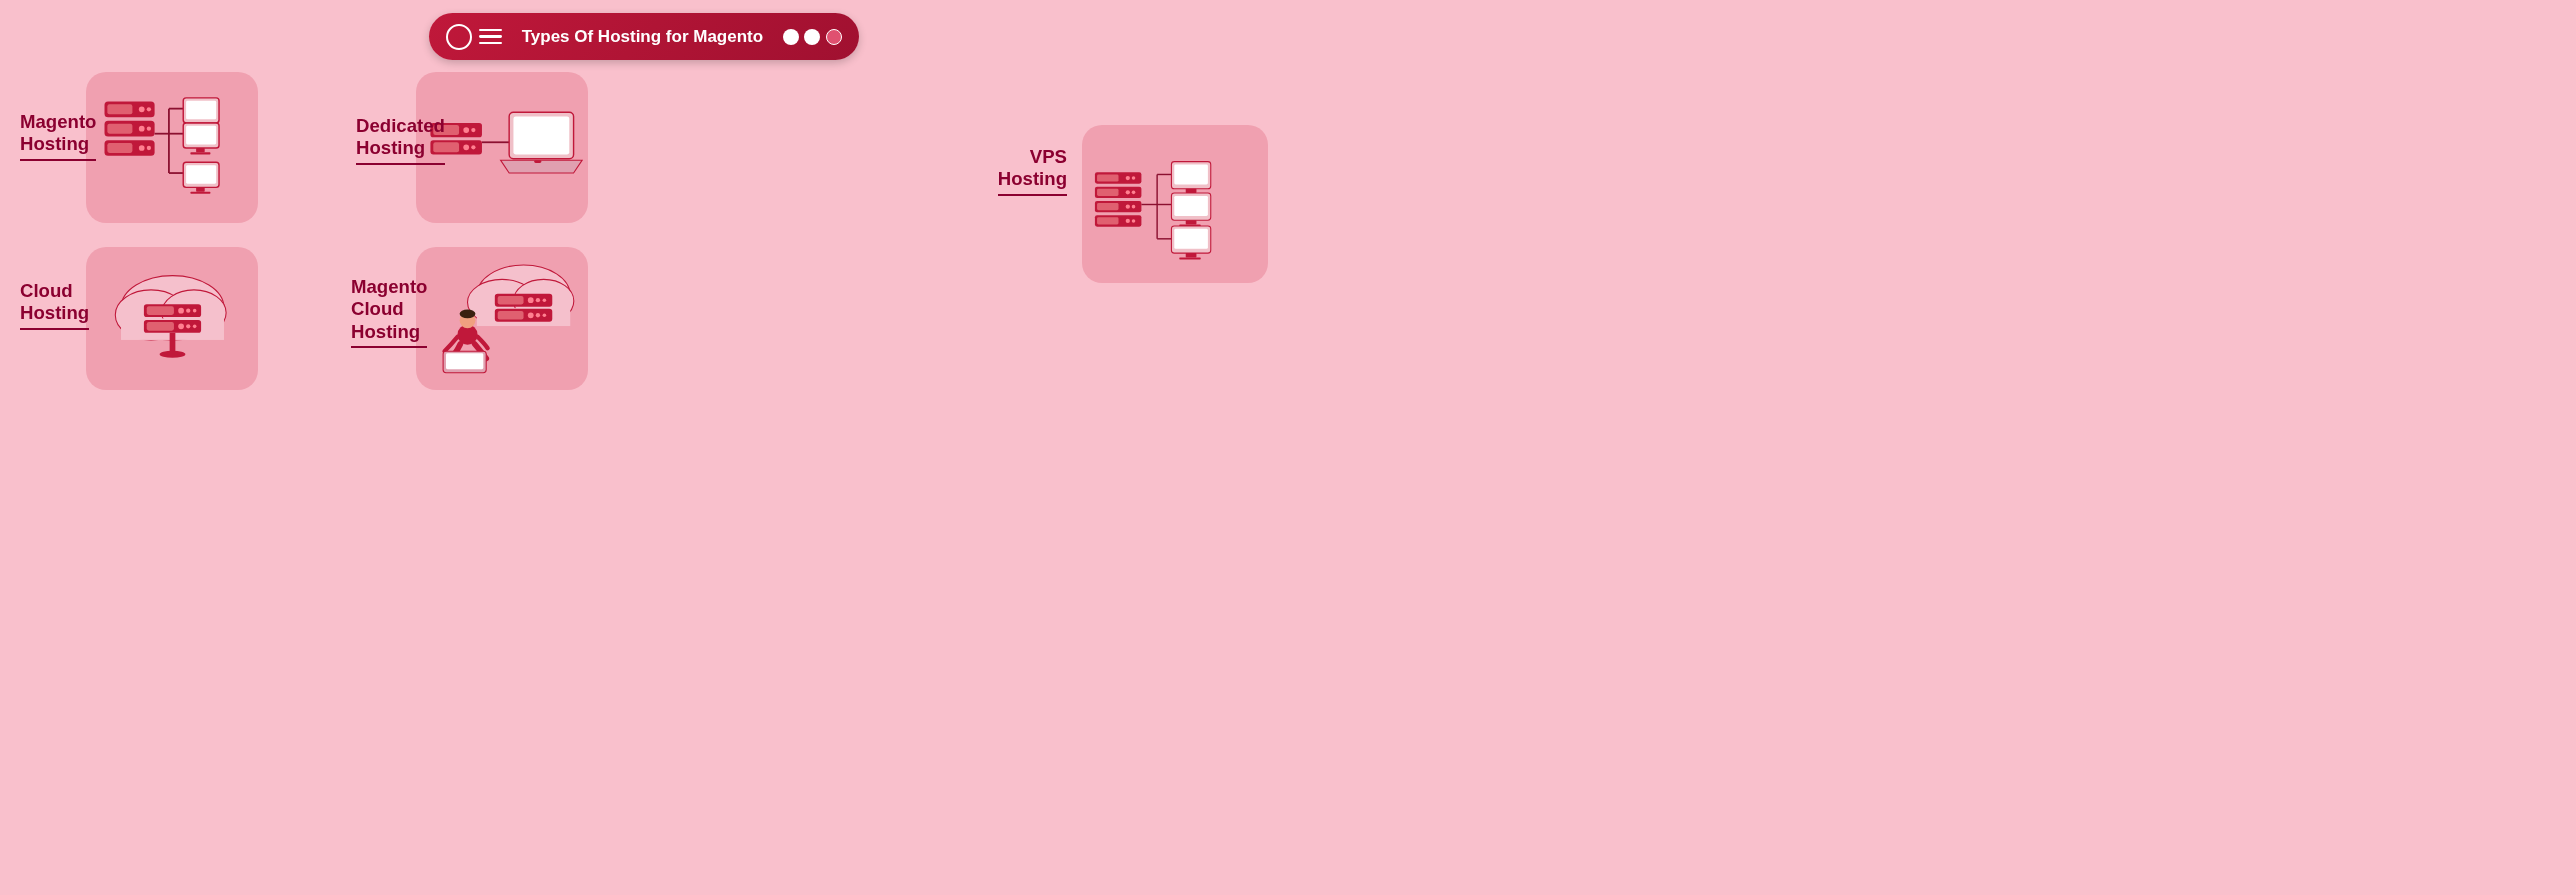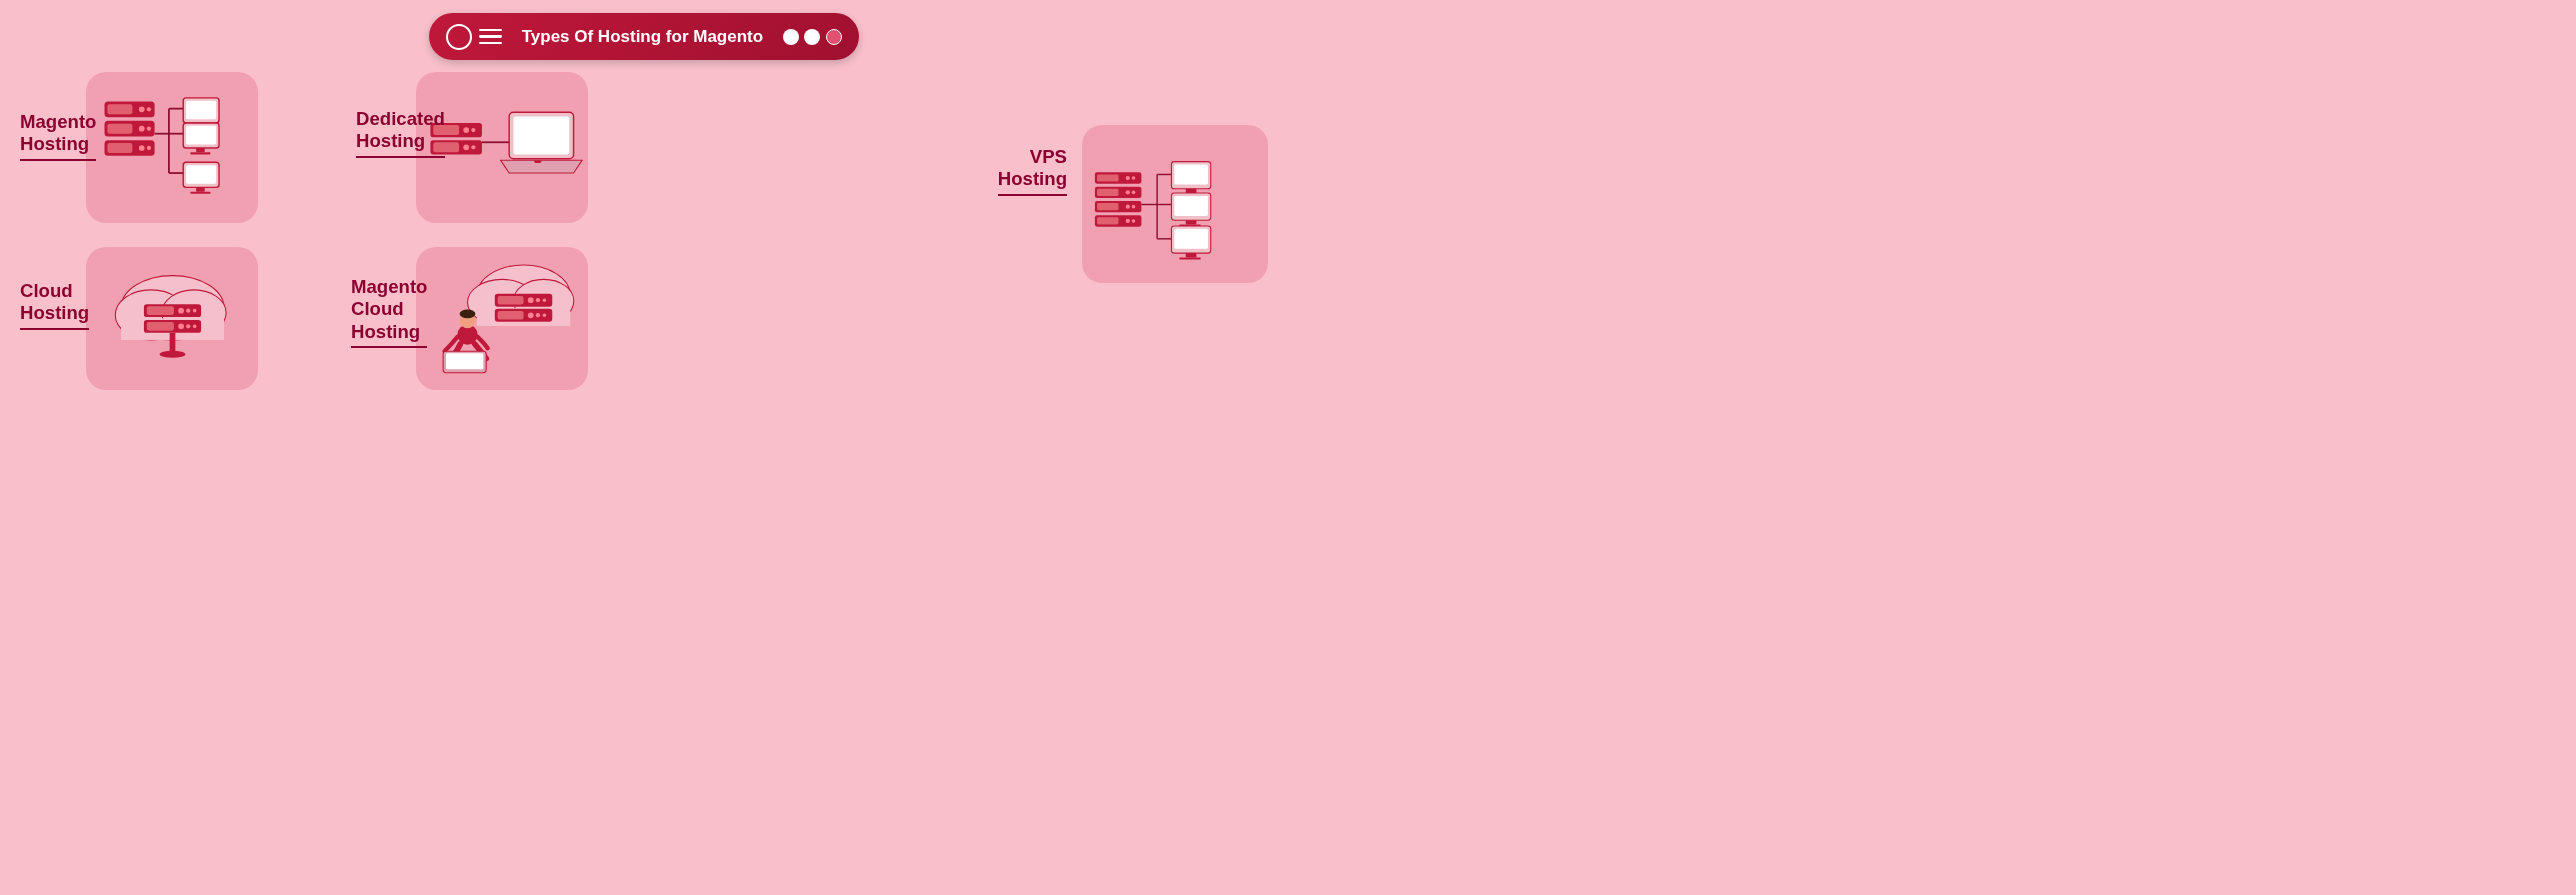--- a/index.html
+++ b/index.html
@@ -127,21 +127,21 @@
 
     
     .dedicated-card {
       left: 416px;
       top: 72px;
       width: 172px;
       height: 151px;
     }
     .dedicated-label {
       left: 356px;
-      top: 108px;
+      top: 115px;
     }
 
     
     .managed-card {
       left: 416px;
       top: 247px;
       width: 172px;
       height: 143px;
     }
     .managed-label {

